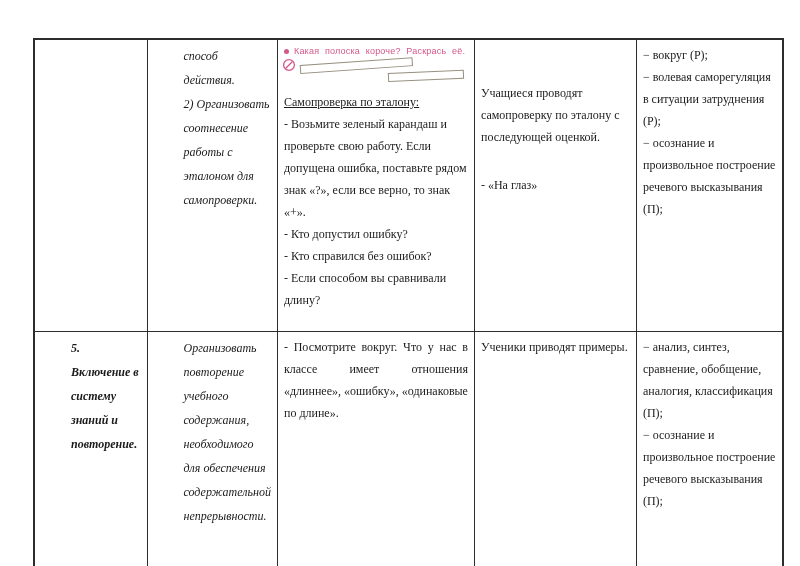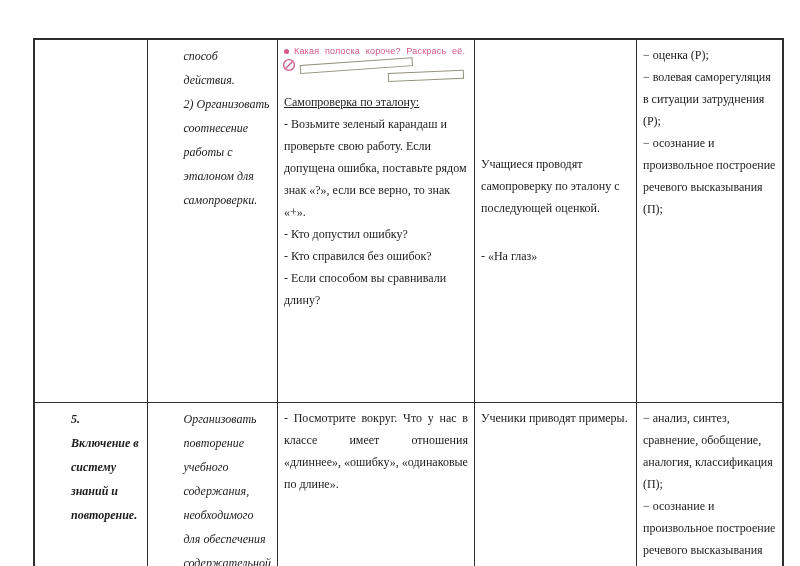--- a/index.html
+++ b/index.html
@@ -21,21 +21,21 @@
     padding:4px 6px;font-size:12px;line-height:22px;
     overflow:hidden;
   }
   tr.row1 td{height:245px;}
   tr.row2 td{height:231px;}
   td.stage, td.objectives{font-style:italic;font-size:12px;line-height:24px;padding-left:36px;}
   td.stage{font-weight:bold;}
   .para{margin:0;}
   .justify .para{text-align:justify;}
   .heading{text-decoration:underline;}
-  td.students-r1{padding-top:113px;}
+  td.students-r1{padding-top:42px;}
   .gap-para{margin-top:26px;}
   
   .picture{
     position:relative;height:46px;margin:1px 0 0 0;
     font-family:"Liberation Sans", sans-serif;
   }
   .caption{
     display:flex;align-items:center;gap:5px;
     font-size:9px;line-height:12px;color:var(--pink);
     word-spacing:3px;letter-spacing:0.2px;white-space:nowrap;
@@ -90,21 +90,21 @@
               <div class="para">- Кто справился без ошибок?</div>
               <div class="para">- Если способом вы сравнивали длину?</div>
             </div>
       </td>
       <td class="students-r1">
         <div class="para">Учащиеся проводят самопроверку по эталону с последующей оценкой.</div>
         <div class="para gap-para">- «На глаз»</div>
       </td>
       <td>
         <div>
-              <div class="para">− оценка (Р);</div>
+              <div class="para">− вокруг (Р);</div>
               <div class="para">− волевая саморегуляция в ситуации затруднения (Р);</div>
               <div class="para">− осознание и произвольное построение речевого высказывания (П);</div>
             </div>
       </td>
     </tr>
     <tr class="row2">
       <td class="stage">
         <div>
               <div class="para">5. Включение в систему знаний и повторение.</div>
             </div>

